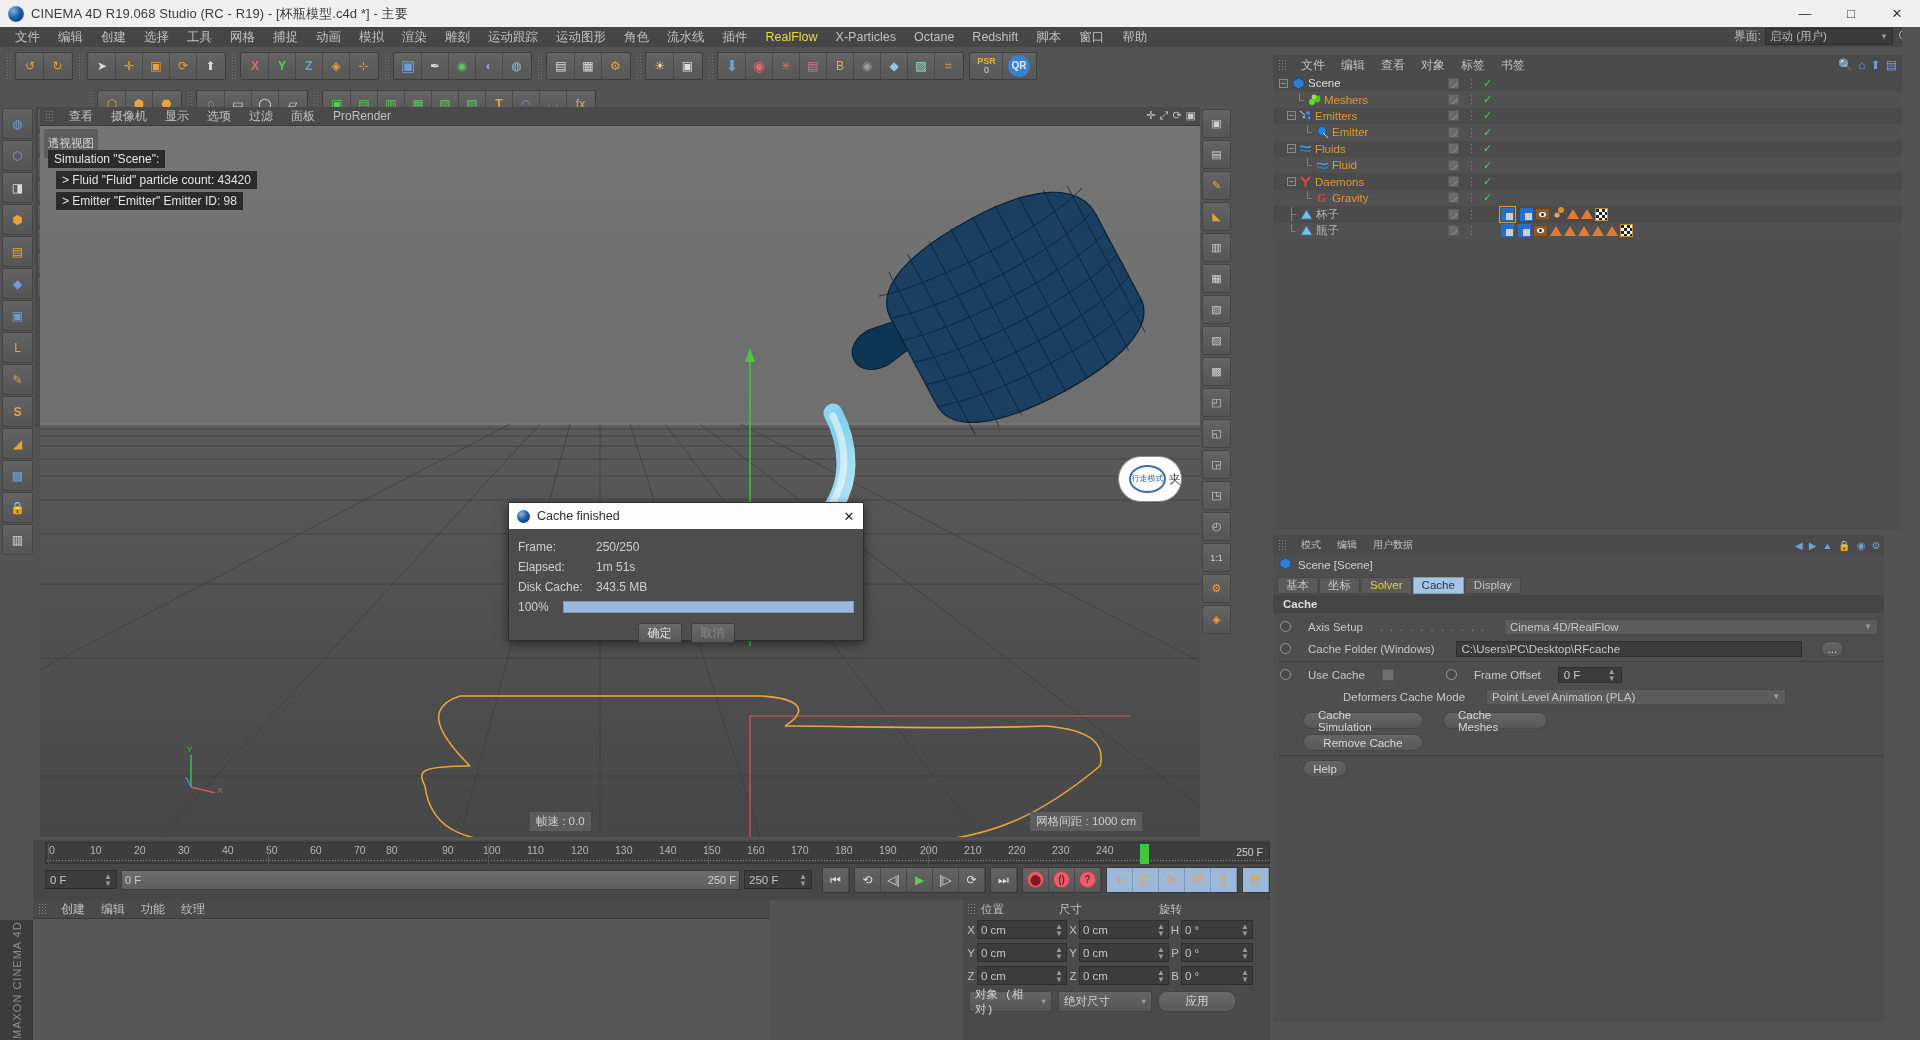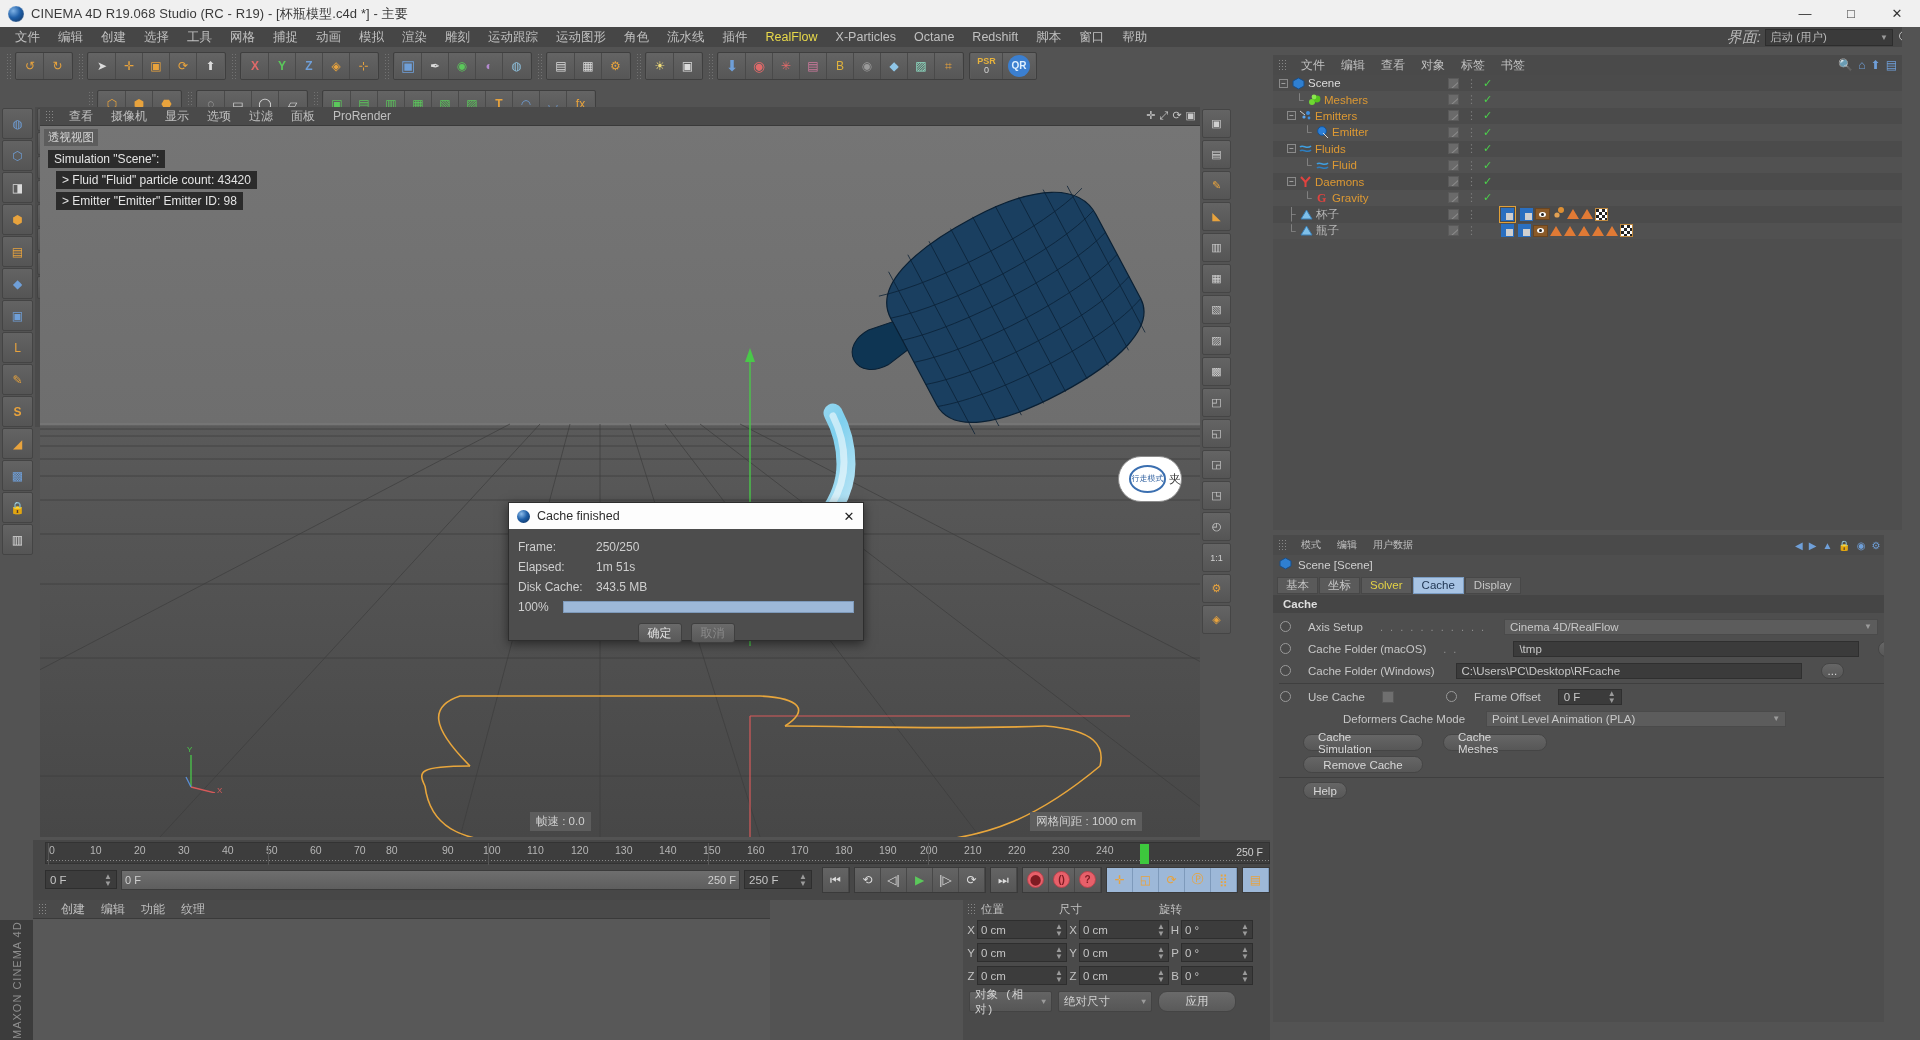--- a/index.html
+++ b/index.html
@@ -34,21 +34,21 @@
   
   .menubar {
     height:20px; background:#464646; display:flex; align-items:center;
     padding-left:6px; position:relative;
   }
   .menubar .mi { padding:0 9px; font-size:12.5px; color:#c0c0c0; line-height:20px; }
   .menubar .mi.hl { color:#e8d94a; }
   .iface-box {
     position:absolute; right:8px; top:1px; display:flex; align-items:center; gap:4px;
   }
-  .iface-label { color:#b9b9b9; font-size:15px;font-style:italic; }
+  .iface-label { color:#b9b9b9; font-size:12px; }
   .iface-select {
     width:128px; height:17px; background:#3a3a3a; border:1px solid #2d2d2d;
     color:#b9b9b9; font-size:11.5px; padding:0 4px; display:flex; align-items:center;
     justify-content:space-between;
   }
   .iface-select .cv { font-size:8px; color:#9a9a9a; }
   .mag { width:15px; height:15px; position:relative; }
   .mag::before {
     content:""; position:absolute; left:2px; top:1px; width:8px; height:8px;
     border:1.4px solid #bdbdbd; border-radius:50%;
@@ -120,21 +120,21 @@
   .vp-icons { position:absolute; right:4px; top:2px; display:flex; gap:4px; }
   .vp-icons span { color:#c9c9c9; font-size:11px; }
 
   .vp {
     position:absolute; left:0; top:19px; right:0; bottom:0;
     background:linear-gradient(#6f6f6f 0%, #6d6d6d 44%, #5c5c5c 44.2%, #4c4c4c 100%);
     overflow:hidden;
   }
   .vp-label {
     position:absolute; left:4px; top:3px; background:#5d5d5d; color:#d2d2d2;
-    font-size:11.5px; padding:1px 4px;
+    font-size:11.5px; padding:7px 4px;
   }
   .hud { position:absolute; left:8px; top:24px; }
   .hud div {
     background:#2b2b2b; color:#e4e4e4; font-size:12px; padding:2px 6px;
     margin-bottom:3px; display:inline-block; white-space:nowrap;
   }
   .hud .ind { margin-left:0; }
   .vp-foot-l, .vp-foot-r {
     position:absolute; bottom:6px; background:#5d5d5d; color:#d0d0d0;
     font-size:11.5px; padding:2px 6px;
@@ -1355,29 +1355,20 @@
     <div class="arow" style="margin-top:4px">
       <span class="radio"></span>
       <span class="alabel">Axis Setup</span>
       <span class="dotfill">. . . . . . . . . . . .</span>
       <div class="afield dropdown" style="width:374px;margin-right:24px">
         <span>Cinema 4D/RealFlow</span>
         <span class="spin">▼</span>
       </div>
     </div>
 
-    <div class="arow" style="margin-top:3px">
-      <span class="radio"></span>
-      <span class="alabel">Cache Folder (macOS)</span>
-      <span class="dotfill">. .</span>
-      <div class="afield" style="width:346px">
-        <span>\tmp</span>
-      </div>
-      <div class="abtn" style="padding:0 6px;height:16px;margin-left:2px">...</div>
-    </div>
 
     <div class="arow" style="margin-top:3px">
       <span class="radio"></span>
       <span class="alabel">Cache Folder (Windows)</span>
       <div class="afield" style="width:346px;margin-left:4px">
         <span>C:\Users\PC\Desktop\RFcache</span>
       </div>
       <div class="abtn" style="padding:0 6px;height:16px;margin-left:2px">...</div>
     </div>
 

